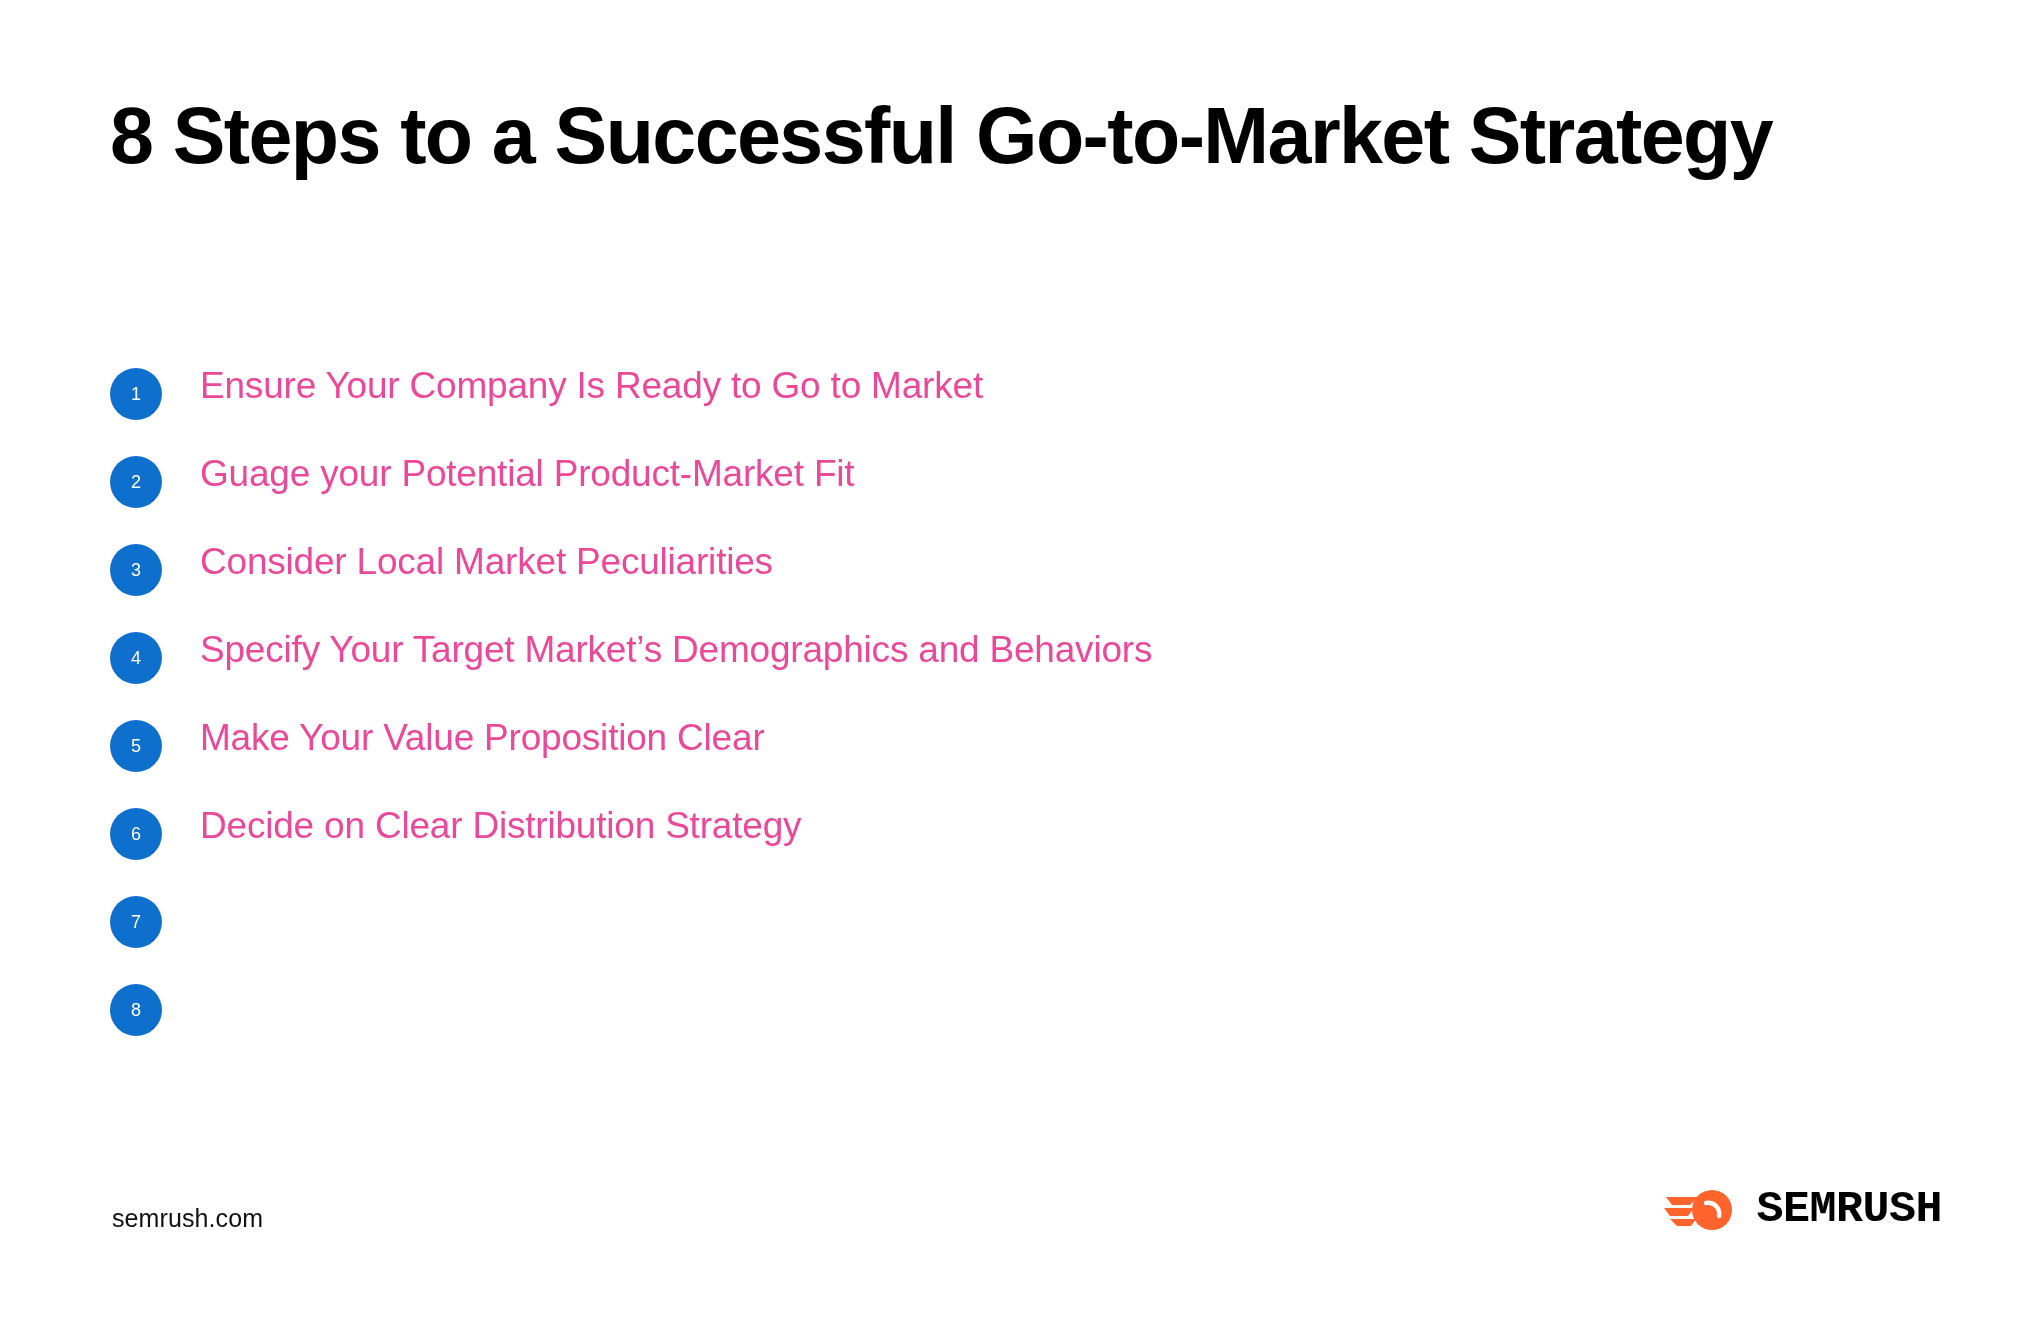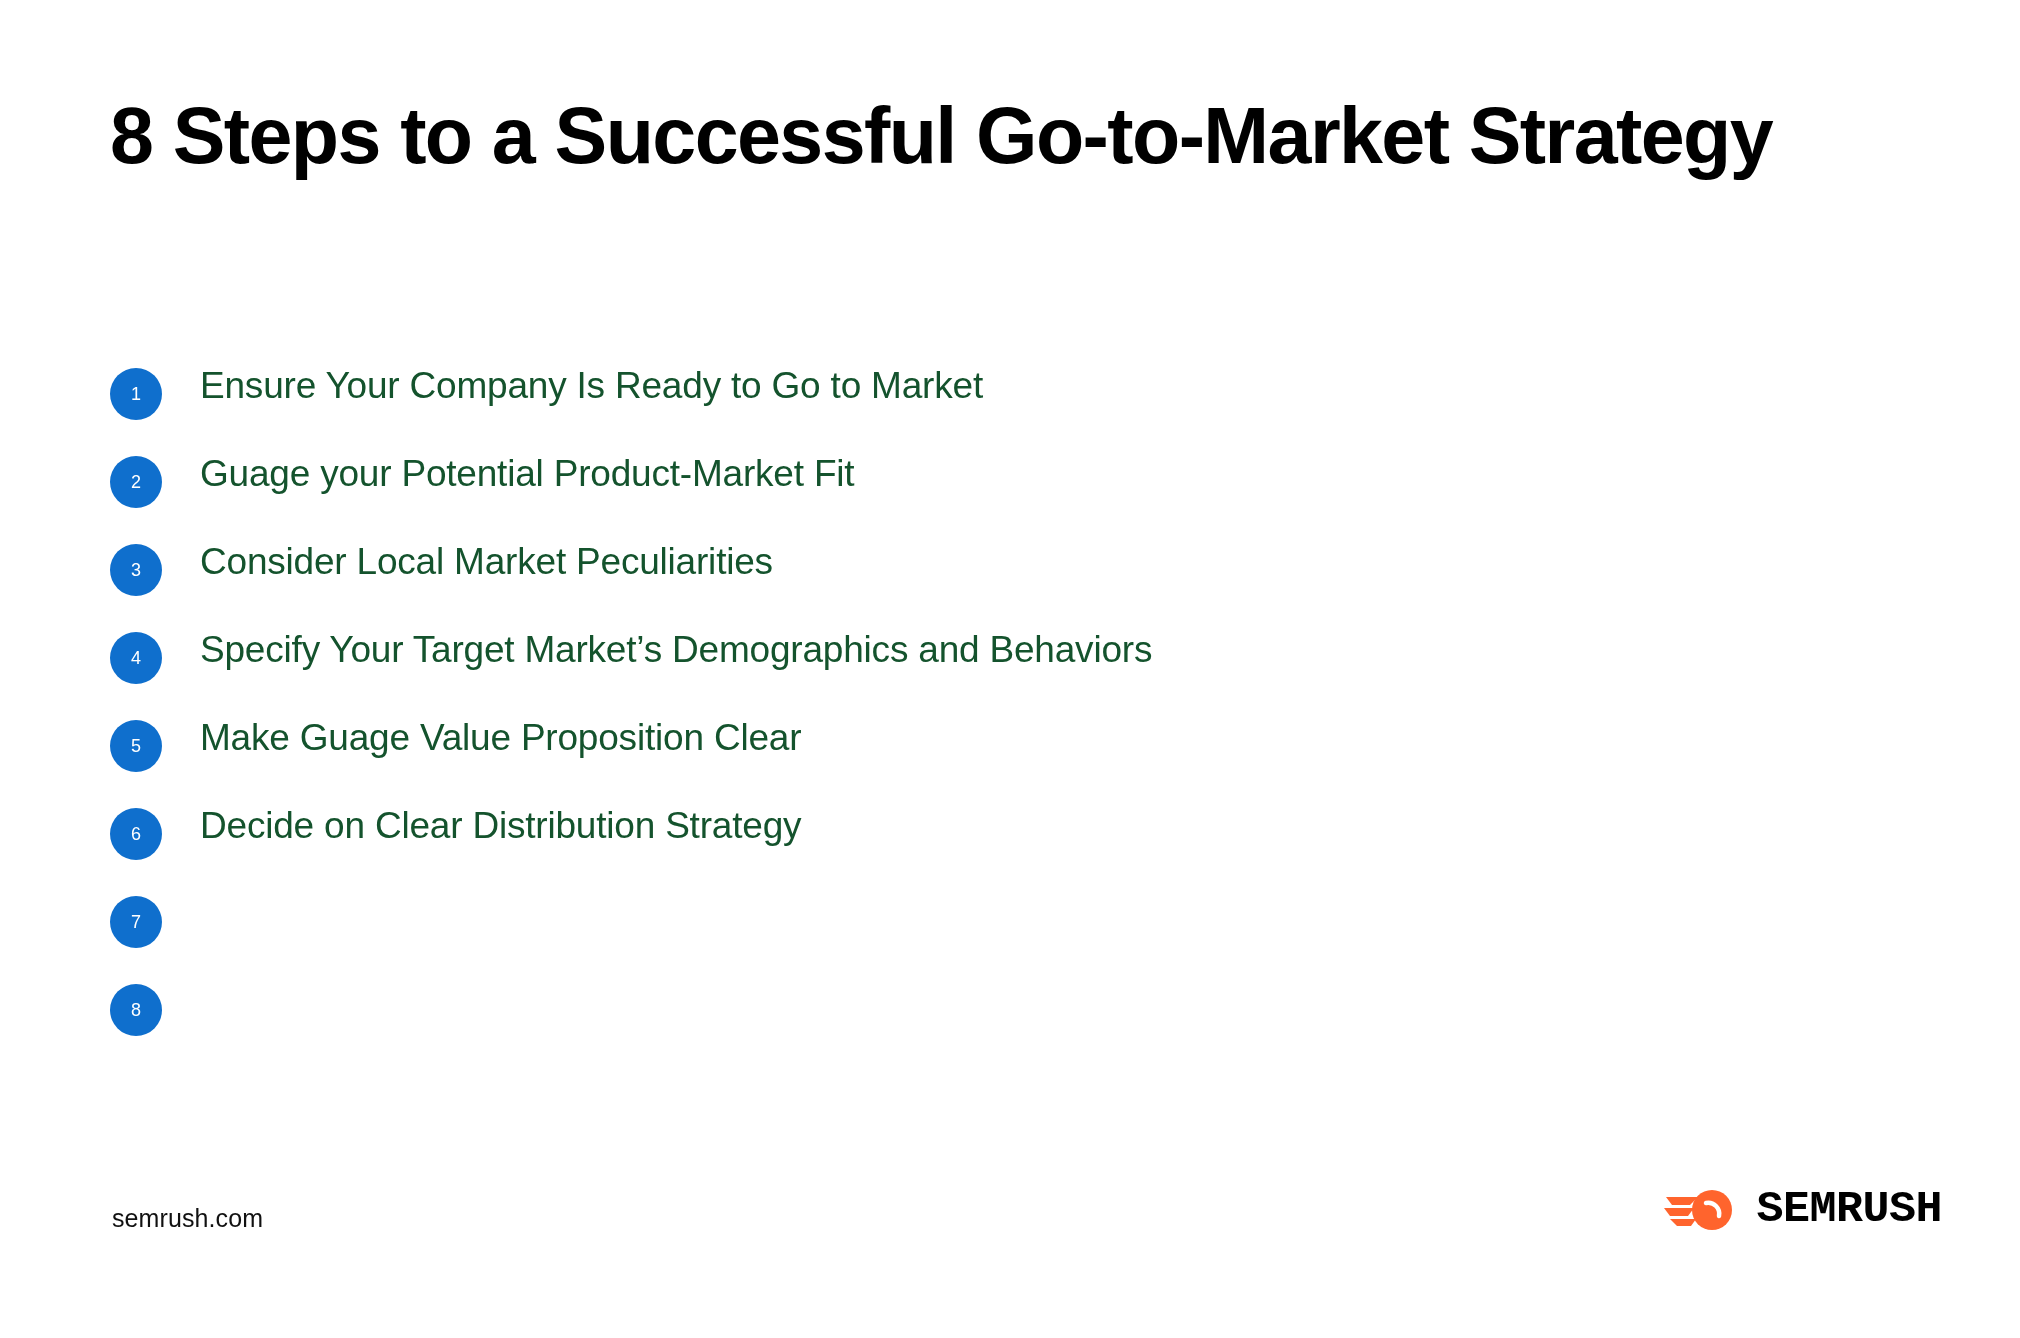--- a/index.html
+++ b/index.html
@@ -74,21 +74,21 @@
     margin-top: 6px;
     box-sizing: border-box;
     user-select: none;
   }
 
   .step-text {
     flex: 1 1 auto;
     margin-left: 38px;
     font-size: 37px;
     line-height: 1.30;
-    color: #14532d;
+    color: #ec4899;
     letter-spacing: -0.2px;
     max-width: 1420px;
   }
 
   
   .footer-url {
     position: absolute;
     left: 112px;
     bottom: 34px;
     font-size: 25px;
@@ -137,21 +137,21 @@
     <li class="step">
       <span class="badge">3</span>
       <span class="step-text">Consider Local Market Peculiarities</span>
     </li>
     <li class="step">
       <span class="badge">4</span>
       <span class="step-text">Specify Your Target Market’s Demographics and Behaviors</span>
     </li>
     <li class="step">
       <span class="badge">5</span>
-      <span class="step-text">Make Guage Value Proposition Clear</span>
+      <span class="step-text">Make Your Value Proposition Clear</span>
     </li>
     <li class="step">
       <span class="badge">6</span>
       <span class="step-text">Decide on Clear Distribution Strategy</span>
     </li>
     <li class="step">
       <span class="badge">7</span>
     </li>
     <li class="step">
       <span class="badge">8</span>

